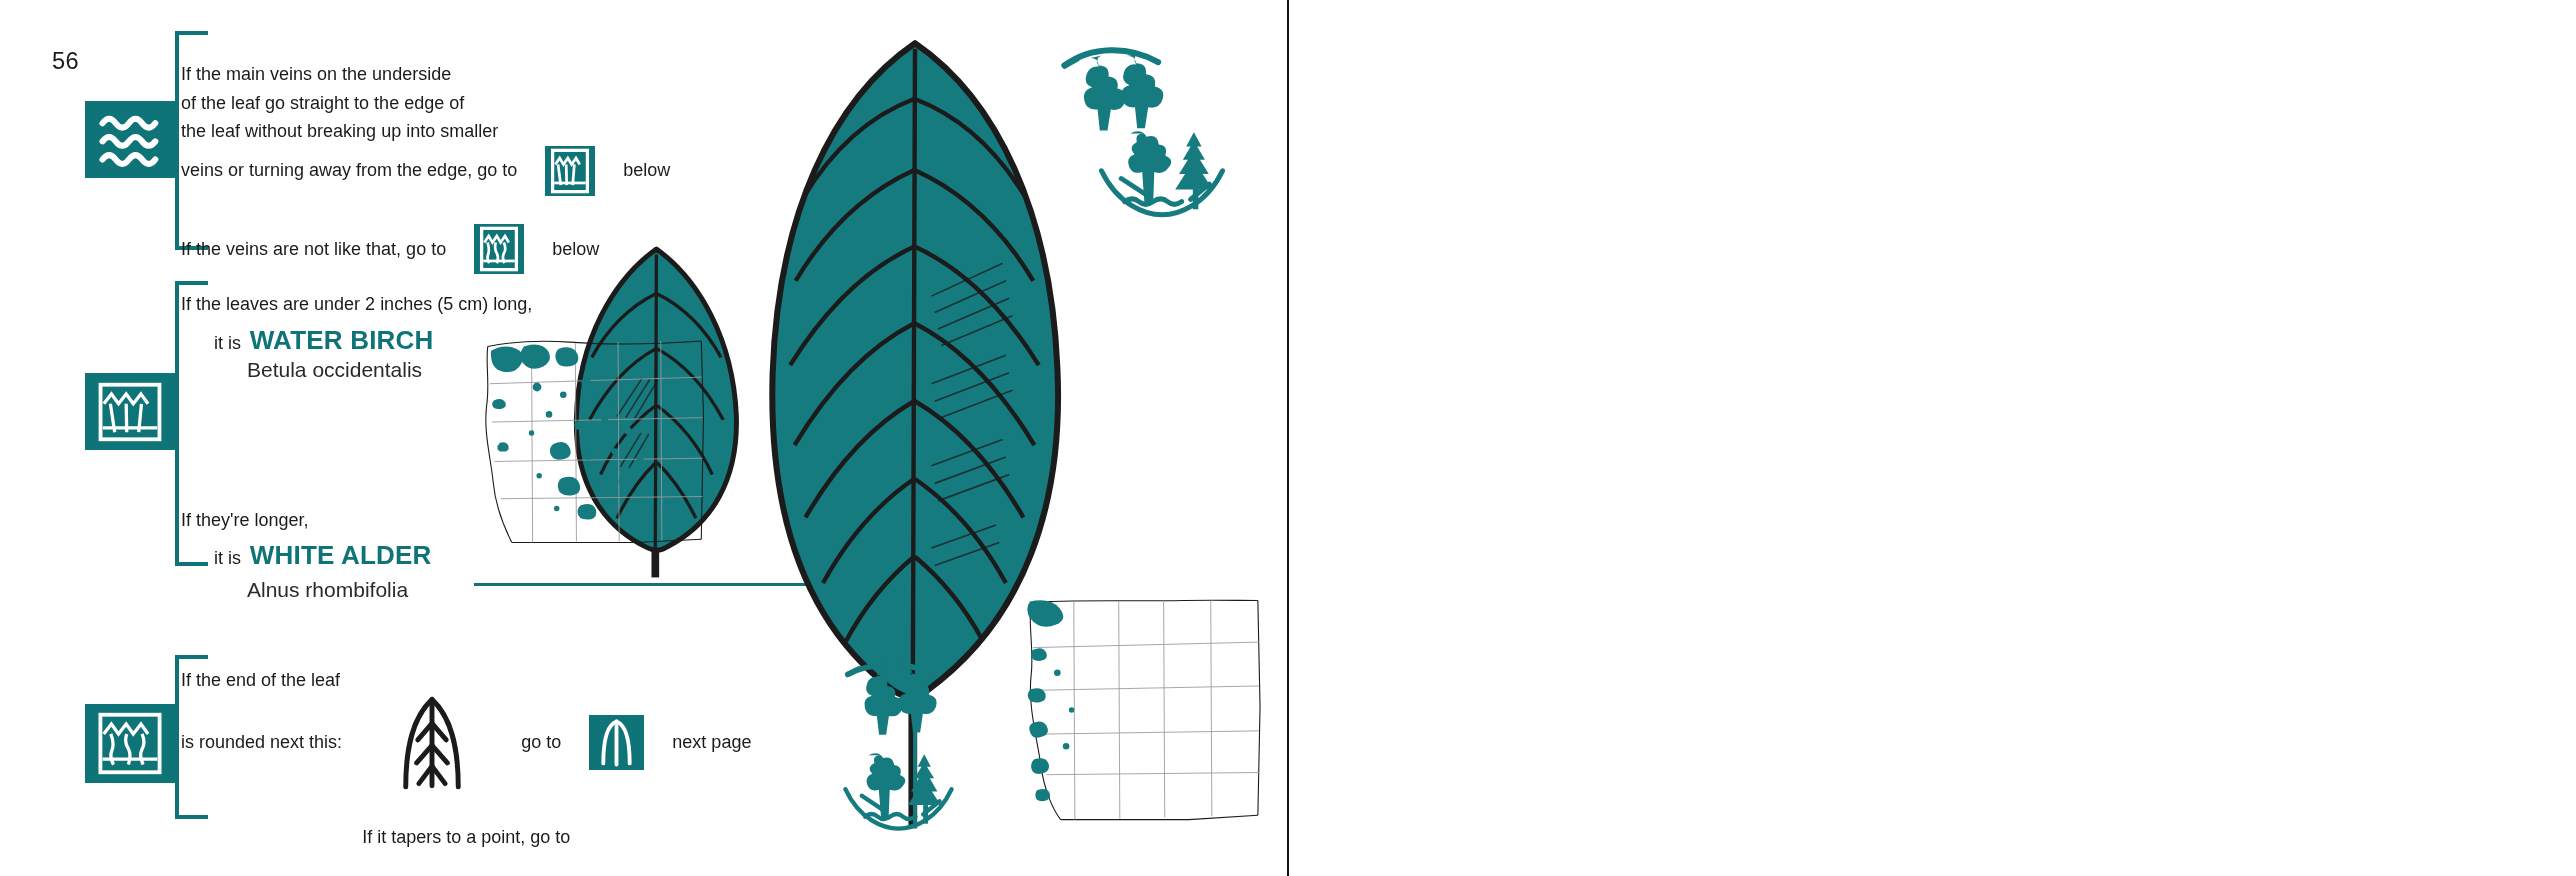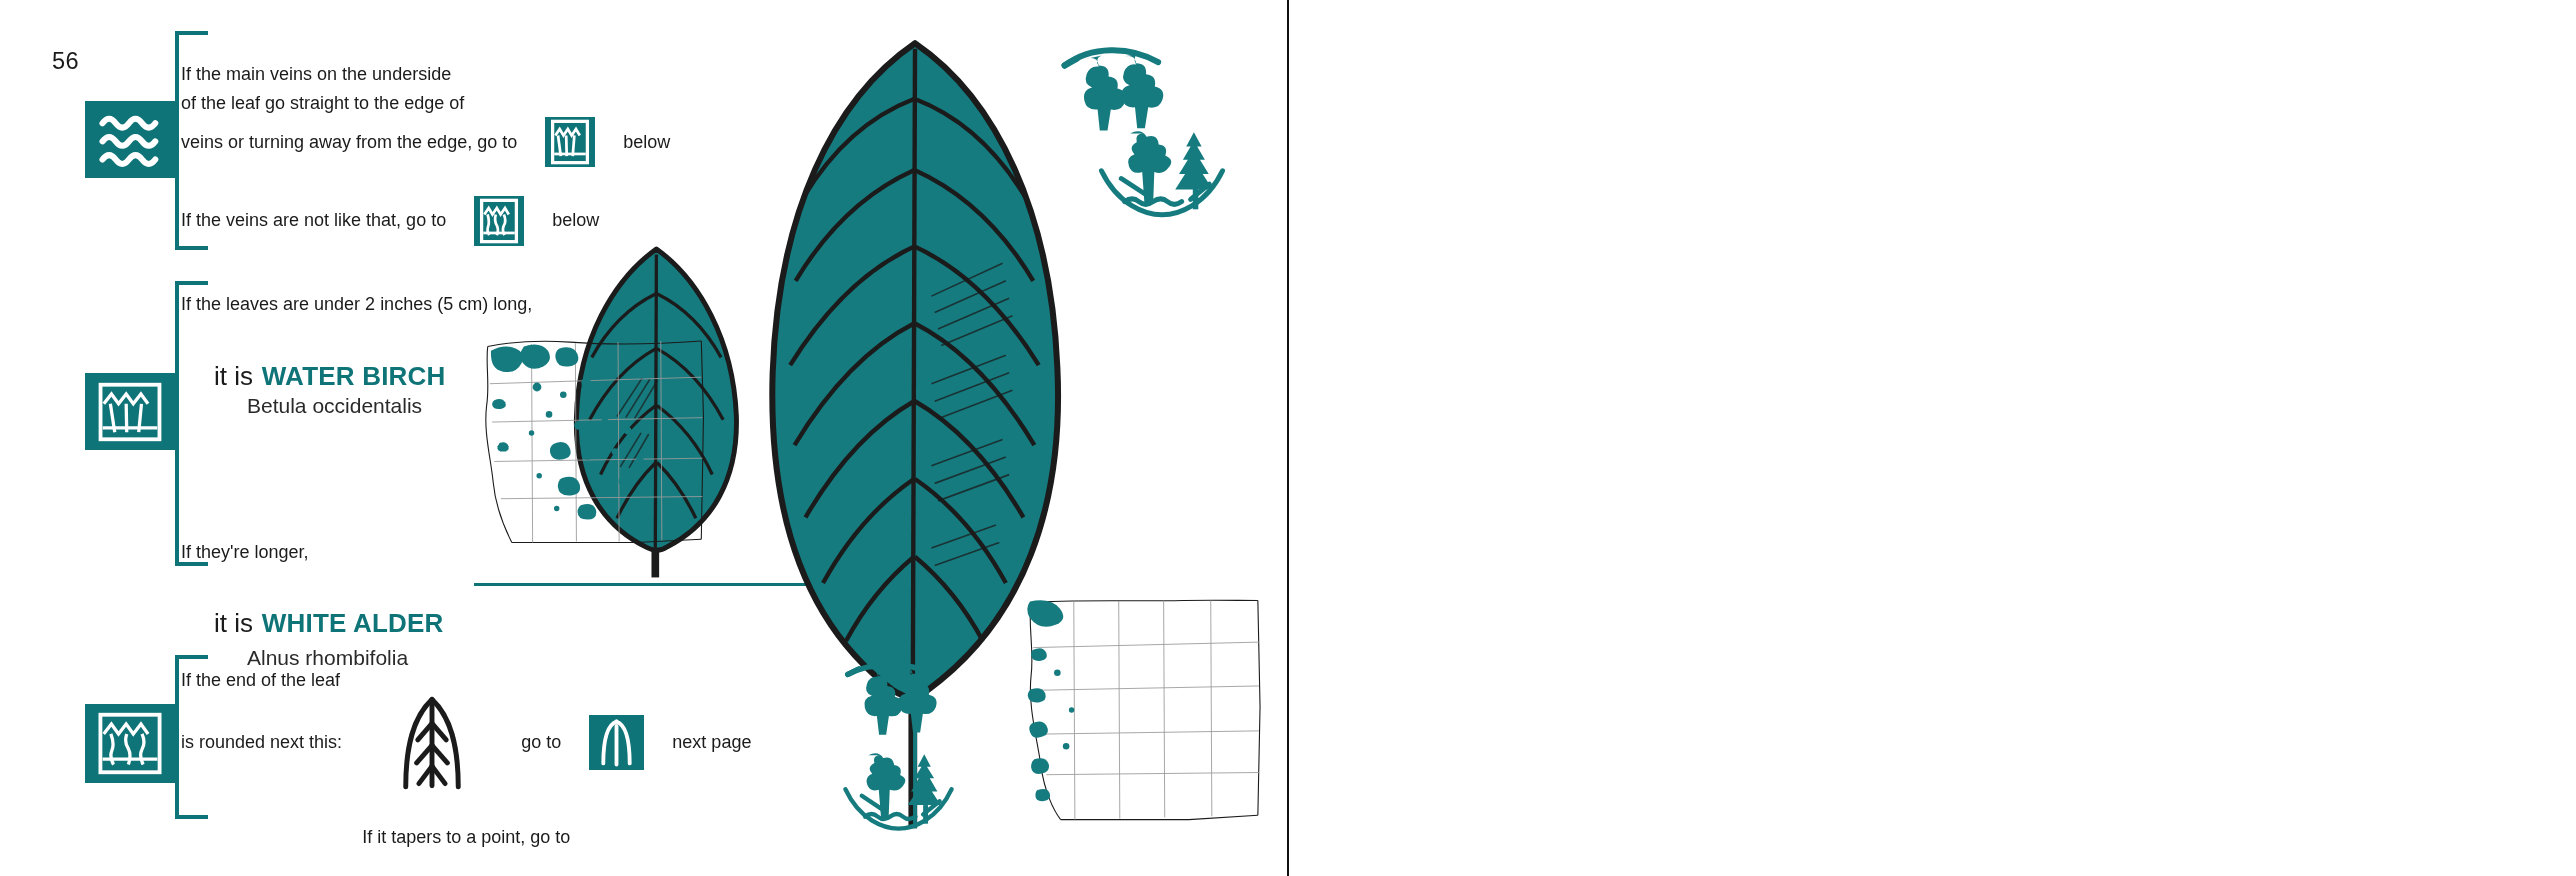--- a/index.html
+++ b/index.html
@@ -27,21 +27,21 @@
   .keytab{position:absolute;background:#0f7478;display:flex;align-items:center;justify-content:center;}
   .keytab svg{display:block;}
 
   
   .chip{display:inline-block;vertical-align:middle;background:#0f7478;}
   .chip svg{display:block;}
 
   
   .blk{position:absolute;color:#1b1b1b;}
   .ln{font-size:18px;line-height:28.5px;white-space:nowrap;}
-  .lead{font-size:26px;margin-top:36px;}
+  .lead{font-size:18px;}
   .sp-common{font-size:26px;font-weight:bold;color:#0f7478;letter-spacing:0.2px;}
   .sp-latin{font-size:21px;color:#2a2a2a;}
   .row{display:flex;align-items:center;gap:28px;white-space:nowrap;}
   .rowc{display:flex;align-items:baseline;gap:8.8px;white-space:nowrap;}
 
   .arrowline{position:absolute;height:2.7px;background:#0f7478;}
   .arrowhead{position:absolute;width:0;height:0;
     border-top:7.7px solid transparent;border-bottom:7.7px solid transparent;
     border-left:14.3px solid #0f7478;}
 
@@ -71,20 +71,21 @@
             <path d="M10 55 q12 -16 24 0 q12 16 24 0 q12 -16 24 0 q12 16 24 0"></path>
             <path d="M10 88 q12 -16 24 0 q12 16 24 0 q12 -16 24 0 q12 16 24 0"></path>
           </g>
         </svg>
       </span>
     </div>
 
     <div class="blk" style="left:181px;top:60px;">
       <div class="ln">If the main veins on the underside</div>
       <div class="ln">of the leaf go straight to the edge of</div>
+      <div class="ln">the leaf without breaking up into smaller</div>
       <div class="row" style="margin-top:0;">
         <span class="ln">veins or turning away from the edge, go to</span>
         <span class="chip" style="width:50px;height:50px;">
           <svg width="50" height="50" viewBox="0 0 92 92">
             <rect x="14" y="8" width="64" height="76" fill="none" stroke="#fff" stroke-width="6"></rect>
             <path d="M18 32 l9 -11 l9 11 l9 -11 l9 11 l9 -11 l9 11 l0 46 l-54 0 z" fill="#fff" opacity="0"></path>
             <path d="M18 33 q9 -13 9 -13 q9 13 9 0 q9 -13 9 13 q9 -13 9 0 q9 13 9 -2 l0 44 l-54 0 z" fill="#fff" opacity="0"></path>
             <g stroke="#fff" stroke-width="5" fill="none">
               <path d="M19 34 l8 -12 l7 12 l8 -12 l7 12 l8 -12 l7 12"></path>
               <path d="M24 34 L29 72"></path>
@@ -137,21 +138,21 @@
 
     <div class="blk" style="left:181px;top:290px;">
       <div class="ln">If the leaves are under 2 inches (5 cm) long,</div>
       <div class="rowc" style="margin-top:6.6px;padding-left:33px;">
         <span class="lead">it is</span>
         <span class="sp-common">WATER BIRCH</span>
       </div>
       <div class="sp-latin" style="padding-left:66px;margin-top:2.2px;">Betula occidentalis</div>
     </div>
 
-    <div class="blk" style="left:181px;top:538px;">
+    <div class="blk" style="left:181px;top:506px;">
       <div class="ln">If they're longer,</div>
       <div class="rowc" style="margin-top:5.5px;padding-left:33px;">
         <span class="lead">it is</span>
         <span class="sp-common">WHITE ALDER</span>
       </div>
       <div class="sp-latin" style="padding-left:66px;margin-top:7px;">Alnus rhombifolia</div>
     </div>
 
     <div class="arrowline" style="left:474px;top:583px;width:378px;"></div>
     <div class="arrowhead" style="left:848px;top:577px;"></div>

